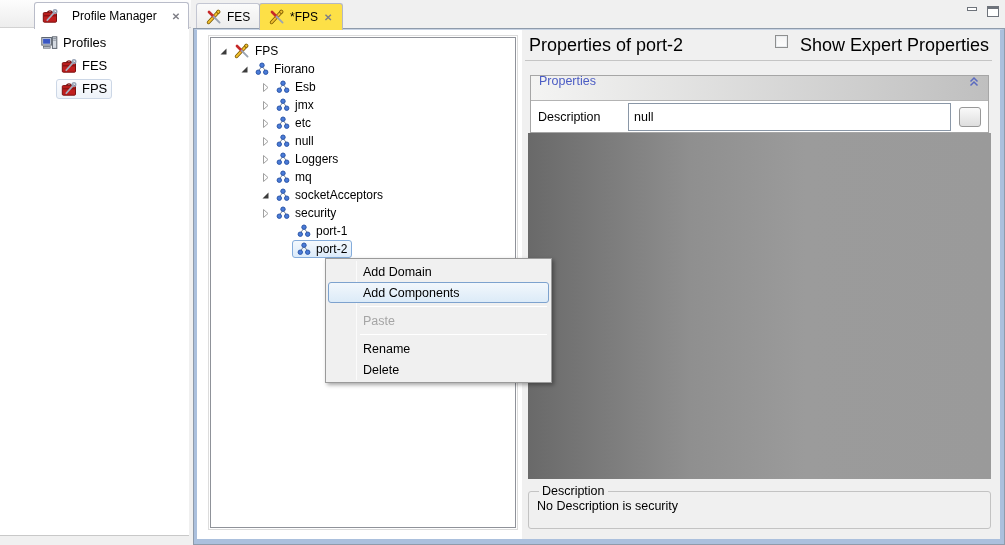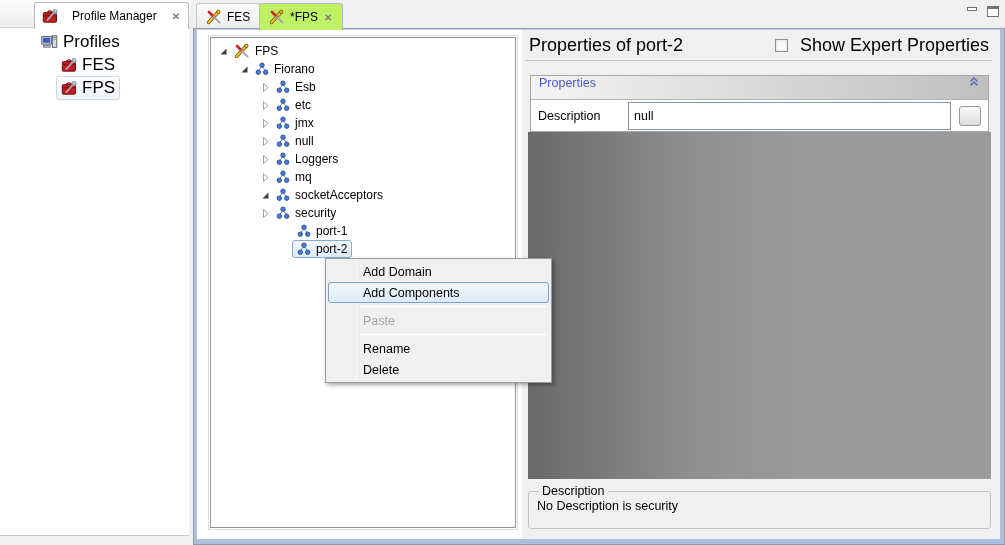--- a/index.html
+++ b/index.html
@@ -13,52 +13,52 @@
   .view-tabbar { position:relative; height:28px; background:linear-gradient(#fdfdfd,#ededed); border-bottom:1px solid #d2d2d2; }
   .view-tab { position:absolute; left:2px; top:2px; height:27px; background:#fff; border:1px solid #b9bcc9; border-bottom:none; border-radius:3px 3px 0 0; display:flex; align-items:center; gap:14px; padding:0 7px; z-index:2;margin-left:32px; }
   .tab-close { color:#7e7e86; font-weight:bold; font-size:10px; padding:0 1px; cursor:default; }
   .view-btns { position:absolute; right:6px; top:6px; display:flex; gap:10px; align-items:center; }
   .btn-min { width:10px; height:4px; border:1px solid #6e737b; background:#fff; margin-top:-6px; }
   .btn-max { width:12px; height:11px; border:1px solid #6e737b; border-top:3px solid #6e737b; background:#fff; }
   .view-body { position:absolute; top:28px; left:0; right:2px; bottom:9px; background:#fff; border-bottom:1px solid #c8c8c8; padding-top:3px; }
 
   
   .trow { display:flex; align-items:center; white-space:nowrap; }
-  .left-tree .trow { height:23px; font-size:17px;align-items:flex-end; }
+  .left-tree .trow { height:23px; font-size:13px; }
   .main-tree .trow { height:18px; font-size:12px; }
   .arrow { width:11px; height:11px; display:inline-flex; flex:none; }
   .tinner { display:inline-flex; align-items:center; gap:5px; padding:1px 4px; border:1px solid transparent; border-radius:3px; }
   .ticon { display:inline-flex; flex:none; }
   .left-tree .lvl0 { padding-left:36px; } .left-tree .lvl1 { padding-left:56px; }
   .left-tree .selected .tinner { border-color:#ccd7e6; background:linear-gradient(#fbfcfe,#eef3f9); }
   .main-tree .lvl0 { padding-left:7px; } .main-tree .lvl1 { padding-left:28px; }
   .main-tree .lvl2 { padding-left:49px; } .main-tree .lvl3 { padding-left:70px; }
   .main-tree .selected .tinner { border-color:#84acdb; background:linear-gradient(#f4f9fd,#dcebfa); }
 
   
   .editor-area { position:absolute; left:193px; top:0; right:0; bottom:0; }
   .editor-tabbar { position:relative; height:28px; }
   .etab { position:absolute; top:3px; height:26px; display:flex; align-items:center; gap:5px; padding:0 9px; border:1px solid #c3c6d2; border-bottom:none; border-radius:3px 3px 0 0; background:linear-gradient(#fbfbfb,#ececec); }
-  .etab.active { background:#bef264; z-index:2; height:27px; border-color:#b4b7c5; }
+  .etab.active { background:#fde047; z-index:2; height:27px; border-color:#b4b7c5; }
   .etab-fes { left:3px; }
   .etab-fps { left:66px; }
   .editor-content { position:absolute; top:28px; left:0; right:0; bottom:0; border:1px solid #8f9bab; background:#fff; }
   .editor-inner { position:absolute; inset:0; border-left:3px solid #abc0dd; border-right:4px solid #abc0dd; border-bottom:5px solid #abc0dd; border-top:1px solid #c7d3e4; display:flex; }
 
   .tree-pane { width:325px; position:relative; background:#fff; flex:none; }
   .tree-box { position:absolute; left:13px; top:7px; width:306px; bottom:11px; background:#fff; border:1px solid #8f9299; outline:1px solid #dcdcdc; outline-offset:1px; padding-top:4px; overflow:hidden; }
 
   .props-pane { flex:1; background:#f0f0f0; display:flex; flex-direction:column; padding:0 8px 0 3px; min-width:0; }
   .props-header { height:31px; display:flex; align-items:center; padding-left:4px; border-bottom:1px solid #c5c5c5; font-size:18px; }
   .props-title { flex:1; }
-  .chk-wrap { display:flex; align-items:center; gap:12px; padding-right:3px;padding-left:24px; }
+  .chk-wrap { display:flex; align-items:flex-start; gap:12px; padding-right:3px;padding-left:24px; }
   .checkbox { width:13px; height:13px; border:1px solid #8e8f8f; background:linear-gradient(#f4f4f4,#fdfdfd); box-shadow:inset 0 0 0 1px #e9ecef; flex:none; }
 
   .section-box { margin:14px 3px 0 5px; border:1px solid #a6a6a6; }
-  .section-header { height:24px; display:flex; align-items:flex-start; padding:0 8px; background:linear-gradient(to right,#f4f4f3,#bfbfbf); color:#4b5cc4; font-size:12.5px; border-bottom:1px solid #b3b3b3; }
+  .section-header { height:24px; display:flex; align-items:flex-end; padding:12px 8px; background:linear-gradient(to right,#f4f4f3,#bfbfbf); color:#4b5cc4; font-size:12.5px; border-bottom:1px solid #b3b3b3; }
   .section-header .sh-title { flex:1; }
   .section-row { height:31px; background:#fff; display:flex; align-items:center; padding:0 7px; gap:8px; font-size:12.5px; }
   .prop-label { width:82px; flex:none; }
   .prop-input { flex:1; height:21px; border:1px solid #8a97a7; background:#fff; padding:13px 5px; font-family:"Liberation Sans",sans-serif; font-size:12.5px; color:#000; min-width:0; }
   .mini-btn { width:22px; height:20px; flex:none; border:1px solid #989898; border-radius:3px; background:linear-gradient(#f9f9f9,#dedede); }
 
   .gray-body { flex:1; margin:0 1px 0 3px; background:linear-gradient(to right,#696969,#8f8f8f 35%,#9b9b9b 60%,#9a9a9a); }
 
   .desc-group { margin:5px 1px 10px 3px; height:45px; border:1px solid #c3c3c3; border-radius:3px; padding:1px 8px 0 8px; font-size:12.5px; }
   .desc-group legend { padding:0 3px; margin-left:2px; font-size:12.5px; }
@@ -250,39 +250,39 @@
                 </span>
     <span class="tinner">
       <span class="ticon">
                     <svg width="14" height="14" viewBox="0 0 14 14">
                       <path d="M7 4 L3.5 9 M7 4 L10.5 9" stroke="#7d8898" stroke-width="1"></path>
                       <circle cx="7" cy="3.2" r="2.2" fill="#4a7bd8" stroke="#2b56a8"></circle>
                       <circle cx="3.3" cy="10.2" r="2.2" fill="#4a7bd8" stroke="#2b56a8"></circle>
                       <circle cx="10.7" cy="10.2" r="2.2" fill="#4a7bd8" stroke="#2b56a8"></circle>
                     </svg>
                   </span>
+      <span class="tlabel">jmx</span>
+    </span>
+  </div>
+              <div class="trow lvl2">
+    <span class="arrow">
+                  <svg width="11" height="11" viewBox="0 0 11 11">
+                    <path d="M3.5 1.5 L8 5.5 L3.5 9.5 Z" fill="#fdfdfd" stroke="#a0a0a0"></path>
+                  </svg>
+                </span>
+    <span class="tinner">
+      <span class="ticon">
+                    <svg width="14" height="14" viewBox="0 0 14 14">
+                      <path d="M7 4 L3.5 9 M7 4 L10.5 9" stroke="#7d8898" stroke-width="1"></path>
+                      <circle cx="7" cy="3.2" r="2.2" fill="#4a7bd8" stroke="#2b56a8"></circle>
+                      <circle cx="3.3" cy="10.2" r="2.2" fill="#4a7bd8" stroke="#2b56a8"></circle>
+                      <circle cx="10.7" cy="10.2" r="2.2" fill="#4a7bd8" stroke="#2b56a8"></circle>
+                    </svg>
+                  </span>
       <span class="tlabel">etc</span>
-    </span>
-  </div>
-              <div class="trow lvl2">
-    <span class="arrow">
-                  <svg width="11" height="11" viewBox="0 0 11 11">
-                    <path d="M3.5 1.5 L8 5.5 L3.5 9.5 Z" fill="#fdfdfd" stroke="#a0a0a0"></path>
-                  </svg>
-                </span>
-    <span class="tinner">
-      <span class="ticon">
-                    <svg width="14" height="14" viewBox="0 0 14 14">
-                      <path d="M7 4 L3.5 9 M7 4 L10.5 9" stroke="#7d8898" stroke-width="1"></path>
-                      <circle cx="7" cy="3.2" r="2.2" fill="#4a7bd8" stroke="#2b56a8"></circle>
-                      <circle cx="3.3" cy="10.2" r="2.2" fill="#4a7bd8" stroke="#2b56a8"></circle>
-                      <circle cx="10.7" cy="10.2" r="2.2" fill="#4a7bd8" stroke="#2b56a8"></circle>
-                    </svg>
-                  </span>
-      <span class="tlabel">jmx</span>
     </span>
   </div>
               <div class="trow lvl2">
     <span class="arrow">
                   <svg width="11" height="11" viewBox="0 0 11 11">
                     <path d="M3.5 1.5 L8 5.5 L3.5 9.5 Z" fill="#fdfdfd" stroke="#a0a0a0"></path>
                   </svg>
                 </span>
     <span class="tinner">
       <span class="ticon">

